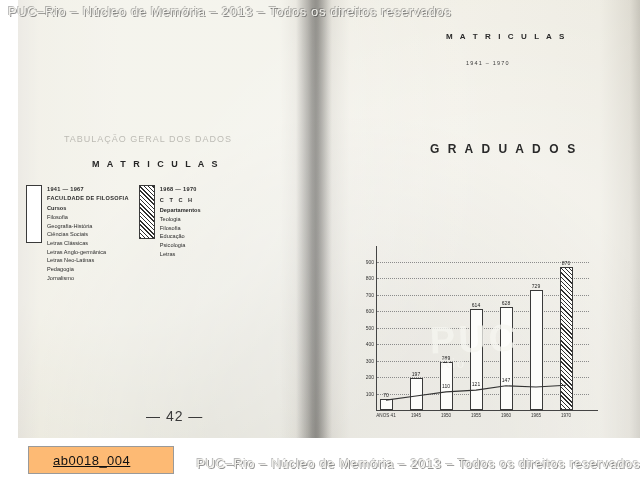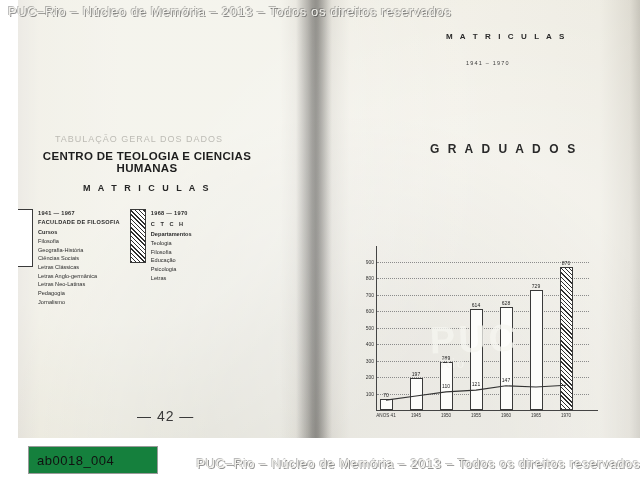--- a/index.html
+++ b/index.html
@@ -91,49 +91,50 @@
     margin-top: -6px;
     margin-left: 10px;
   }
   
   .idplate {
     position: absolute;
     left: 28px;
     bottom: 6px;
     width: 120px;
     height: 26px;
-    background: #15803d;
+    background: #fdba74;
     border: 1px solid #9a9a9a;
     color: #111;
     font-size: 13px;
     display: flex;
     align-items: center;
-    padding-left: 8px;
+    padding-left: 24px;
     letter-spacing: 0.5px;
+    text-decoration: underline;
   }
   .bottom-strip {
     position: absolute;
     left: 0;
     bottom: 0;
     width: 640px;
     height: 42px;
     background: #ffffff;
   }
   .left-strip {
     position: absolute;
     left: 0;
     top: 0;
     width: 18px;
     height: 480px;
     background: #ffffff;
   }
   
   .left-page {
     position: absolute;
-    left: 17px;
+    left: 26px;
     top: 150px;
     width: 260px;
     color: #2b2b2b;
   }
   .ghost-title {
     position: absolute;
     left: 38px;
     top: -16px;
     font-size: 9px;
     color: rgba(120,118,110,0.45);
@@ -313,21 +314,20 @@
 </head>
 <body>
 
 <div class="page">
   <div class="scan"></div>
   <div class="grain"></div>
   <div class="gutter-shadow"></div>
 
   <div class="left-page">
     <div class="ghost-title">TABULAÇÃO GERAL DOS DADOS</div>
-    <div class="l-title">CENTRO DE TEOLOGIA E CIENCIAS HUMANAS</div>
     <div class="l-sub">M A T R I C U L A S</div>
 
     <div class="legend">
       <div class="legend-col left">
         <div class="swatch"></div>
         <div>
           <div class="lg-head">1941 — 1967</div>
           <div class="lg-head">FACULDADE DE FILOSOFIA</div>
           <div class="lg-sub">Cursos</div>
           <div class="lg-line">Filosofia</div>

